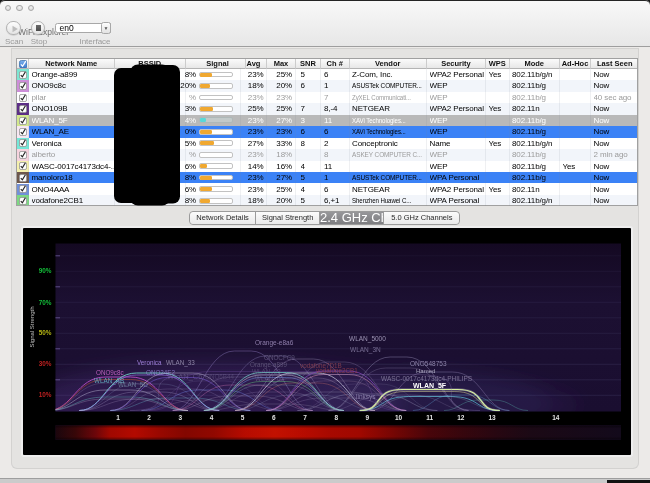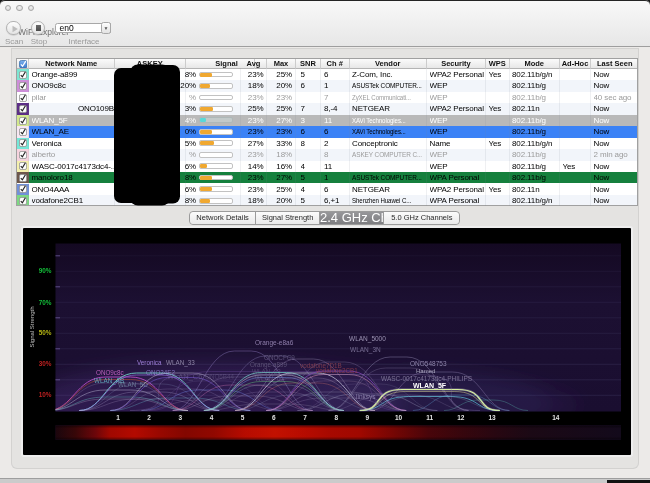--- a/index.html
+++ b/index.html
@@ -52,39 +52,39 @@
     <div class="tbtn" style="left:6.2px;top:19.8px;width:14.5px;height:14.5px"></div>
     <svg style="position:absolute;left:10.5px;top:23.5px" width="8" height="8" viewBox="0 0 8 8">
         <path d="M1.5 0.8 L6.8 4 L1.5 7.2 Z" fill="#bdbdbd"></path>
       </svg>
     <div class="tbtn" style="left:31.3px;top:20px;width:14px;height:14px"></div>
     <div style="position:absolute;left:35.5px;top:24.2px;width:5.6px;height:5.6px;background:linear-gradient(#6a6a6a,#4a4a4a)"></div>
     <div class="tlabel" style="left:4px;top:35.5px;width:20px">Scan</div>
     <div class="tlabel" style="left:29px;top:35.5px;width:20px">Stop</div>
     <div class="combo">en0</div>
     <div class="comboarrow">▼</div>
-    <div class="tlabel" style="left:64px;top:35.5px;width:40px">Interface</div>
+    <div class="tlabel" style="left:75px;top:35.5px;width:40px">Interface</div>
   </div>
 
   <div class="table">
     <div class="thead">
       <div class="th" style="left:0;width:12.5px"></div>
       <svg style="position:absolute;left:2px;top:1px" width="8.5" height="8.5" viewBox="0 0 9 9">
           <rect x="0.5" y="0.5" width="8" height="8" rx="2" fill="url(#bgrad)" stroke="#3a6ea8" stroke-width="0.8"></rect>
           <defs>
             <linearGradient id="bgrad" x1="0" y1="0" x2="0" y2="1">
               <stop offset="0" stop-color="#7db2ef"></stop>
               <stop offset="1" stop-color="#3a78cc"></stop>
             </linearGradient>
           </defs>
           <path d="M2 4.6 L3.8 6.6 L7.2 1.2" fill="none" stroke="#fff" stroke-width="1.3"></path>
         </svg>
       <div class="th" style="left:12.5px;width:85.5px">Network Name</div>
-      <div class="th" style="left:98px;width:71.5px">ASKEY</div>
-      <div class="th" style="left:183px;width:55px">Signal</div>
+      <div class="th" style="left:98px;width:71.5px">BSSID</div>
+      <div class="th" style="left:174px;width:55px">Signal</div>
       <div class="th" style="left:224.5px;width:26px">Avg</div>
       <div class="th" style="left:250.5px;width:29px">Max</div>
       <div class="th" style="left:279.5px;width:25px">SNR</div>
       <div class="th" style="left:304.5px;width:28.5px">Ch #</div>
       <div class="th" style="left:333px;width:77.5px">Vendor</div>
       <div class="th" style="left:410.5px;width:59px">Security</div>
       <div class="th" style="left:469.5px;width:23.5px">WPS</div>
       <div class="th" style="left:493px;width:50.5px">Mode</div>
       <div class="th" style="left:543.5px;width:31px">Ad-Hoc</div>
       <div class="th" style="left:574.5px;width:47.5px;border-right:none">Last Seen</div>
@@ -145,21 +145,21 @@
           <span style="position:absolute;left:413.00px;top:0;width:56.00px;line-height:11.46px;text-align:left;color:#9b9b9b;overflow:hidden;white-space:nowrap;">WEP</span>
           <span style="position:absolute;left:495.50px;top:0;width:47.50px;line-height:11.46px;text-align:left;color:#9b9b9b;overflow:hidden;white-space:nowrap;">802.11b/g</span>
           <span style="position:absolute;left:577.00px;top:0;width:44.50px;line-height:11.46px;text-align:left;color:#9b9b9b;overflow:hidden;white-space:nowrap;">40 sec ago</span>
         </div>
 <div class="tr" style="top:34.37px;background:#f2f5fa">
           <div style="position:absolute;left:0;top:0;width:12.5px;height:11.46px;background:#5c2e86"></div>
           <div class="cb"><svg width="8" height="8" viewBox="0 0 9 9">
               <rect x="0.5" y="0.5" width="8" height="8" rx="1.8" fill="#fdfdfd" stroke="#8f8f8f" stroke-width="0.9"></rect>
               <path d="M2 4.6 L3.8 6.6 L7.2 0.8" fill="none" stroke="#222" stroke-width="1.25"></path>
             </svg></div>
-          <span style="position:absolute;left:15.00px;top:0;width:82.50px;line-height:11.46px;text-align:right;color:#000000;overflow:hidden;white-space:nowrap;">ONO109B</span>
+          <span style="position:absolute;left:15.00px;top:0;width:82.50px;line-height:11.46px;text-align:left;color:#000000;overflow:hidden;white-space:nowrap;">ONO109B</span>
           <span style="position:absolute;left:149.50px;top:0;width:30.00px;line-height:11.46px;text-align:right;color:#000000;overflow:hidden;white-space:nowrap;">3%</span>
           <div style="position:absolute;left:182.50px;top:2.6px;width:34px;height:5.9px;border:0.7px solid #c2c2c2;border-radius:2px;background:#fff"></div>
           <div style="position:absolute;left:183.40px;top:3.5px;width:13px;height:4.1px;border-radius:1.2px;background:#f0a830"></div>
           <span style="position:absolute;left:224.50px;top:0;width:22.50px;line-height:11.46px;text-align:right;color:#000000;overflow:hidden;white-space:nowrap;">25%</span>
           <span style="position:absolute;left:250.50px;top:0;width:25.00px;line-height:11.46px;text-align:right;color:#000000;overflow:hidden;white-space:nowrap;">25%</span>
           <span style="position:absolute;left:284.00px;top:0;width:20.00px;line-height:11.46px;text-align:left;color:#000000;overflow:hidden;white-space:nowrap;">7</span>
           <span style="position:absolute;left:307.50px;top:0;width:25.00px;line-height:11.46px;text-align:left;color:#000000;overflow:hidden;white-space:nowrap;">8,-4</span>
           <span style="position:absolute;left:335.50px;top:0;width:74.50px;line-height:11.46px;text-align:left;color:#000000;overflow:hidden;white-space:nowrap;">NETGEAR</span>
           <span style="position:absolute;left:413.00px;top:0;width:56.00px;line-height:11.46px;text-align:left;color:#000000;overflow:hidden;white-space:nowrap;">WPA2 Personal</span>
           <span style="position:absolute;left:472.00px;top:0;width:20.50px;line-height:11.46px;text-align:left;color:#000000;overflow:hidden;white-space:nowrap;">Yes</span>
@@ -253,21 +253,21 @@
           <div style="position:absolute;left:183.40px;top:3.5px;width:7.5px;height:4.1px;border-radius:1.2px;background:#f0a830"></div>
           <span style="position:absolute;left:224.50px;top:0;width:22.50px;line-height:11.46px;text-align:right;color:#000000;overflow:hidden;white-space:nowrap;">14%</span>
           <span style="position:absolute;left:250.50px;top:0;width:25.00px;line-height:11.46px;text-align:right;color:#000000;overflow:hidden;white-space:nowrap;">16%</span>
           <span style="position:absolute;left:284.00px;top:0;width:20.00px;line-height:11.46px;text-align:left;color:#000000;overflow:hidden;white-space:nowrap;">4</span>
           <span style="position:absolute;left:307.50px;top:0;width:25.00px;line-height:11.46px;text-align:left;color:#000000;overflow:hidden;white-space:nowrap;">11</span>
           <span style="position:absolute;left:413.00px;top:0;width:56.00px;line-height:11.46px;text-align:left;color:#000000;overflow:hidden;white-space:nowrap;">WEP</span>
           <span style="position:absolute;left:495.50px;top:0;width:47.50px;line-height:11.46px;text-align:left;color:#000000;overflow:hidden;white-space:nowrap;">802.11b/g</span>
           <span style="position:absolute;left:546.00px;top:0;width:28.00px;line-height:11.46px;text-align:left;color:#000000;overflow:hidden;white-space:nowrap;">Yes</span>
           <span style="position:absolute;left:577.00px;top:0;width:44.50px;line-height:11.46px;text-align:left;color:#000000;overflow:hidden;white-space:nowrap;">Now</span>
         </div>
-<div class="tr" style="top:103px;background:#15803d">
+<div class="tr" style="top:103px;background:#3b82f6">
           <div style="position:absolute;left:0;top:0;width:12.5px;height:11.46px;background:#6d574c"></div>
           <div class="cb"><svg width="8" height="8" viewBox="0 0 9 9">
               <rect x="0.5" y="0.5" width="8" height="8" rx="1.8" fill="#fdfdfd" stroke="#8f8f8f" stroke-width="0.9"></rect>
               <path d="M2 4.6 L3.8 6.6 L7.2 0.8" fill="none" stroke="#222" stroke-width="1.25"></path>
             </svg></div>
           <span style="position:absolute;left:15.00px;top:0;width:82.50px;line-height:11.46px;text-align:left;color:#000000;overflow:hidden;white-space:nowrap;">manoloro18</span>
           <span style="position:absolute;left:149.50px;top:0;width:30.00px;line-height:11.46px;text-align:right;color:#000000;overflow:hidden;white-space:nowrap;">8%</span>
           <div style="position:absolute;left:182.50px;top:2.6px;width:34px;height:5.9px;border:0.7px solid #c2c2c2;border-radius:2px;background:#fff"></div>
           <div style="position:absolute;left:183.40px;top:3.5px;width:12px;height:4.1px;border-radius:1.2px;background:#f0a830"></div>
           <span style="position:absolute;left:224.50px;top:0;width:22.50px;line-height:11.46px;text-align:right;color:#000000;overflow:hidden;white-space:nowrap;">23%</span>

